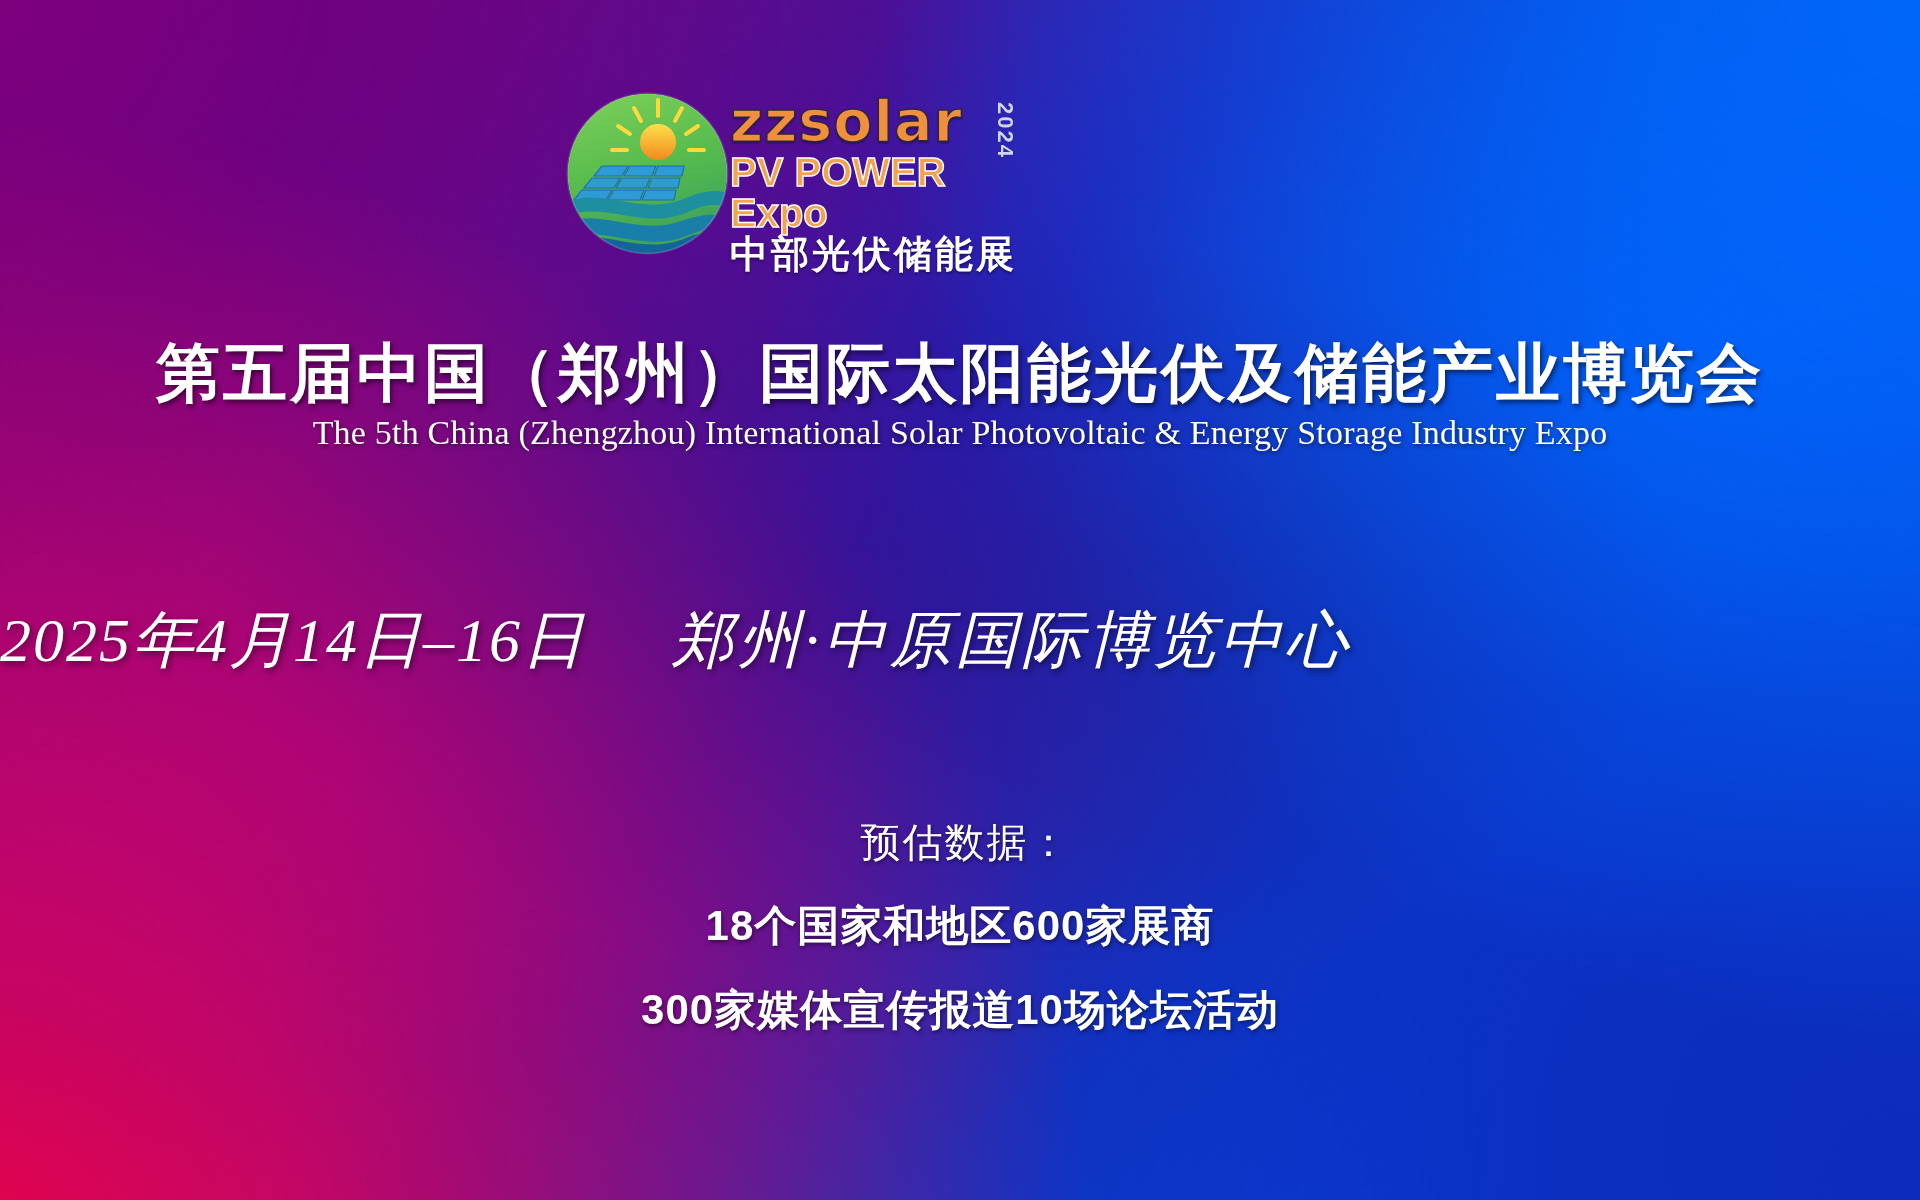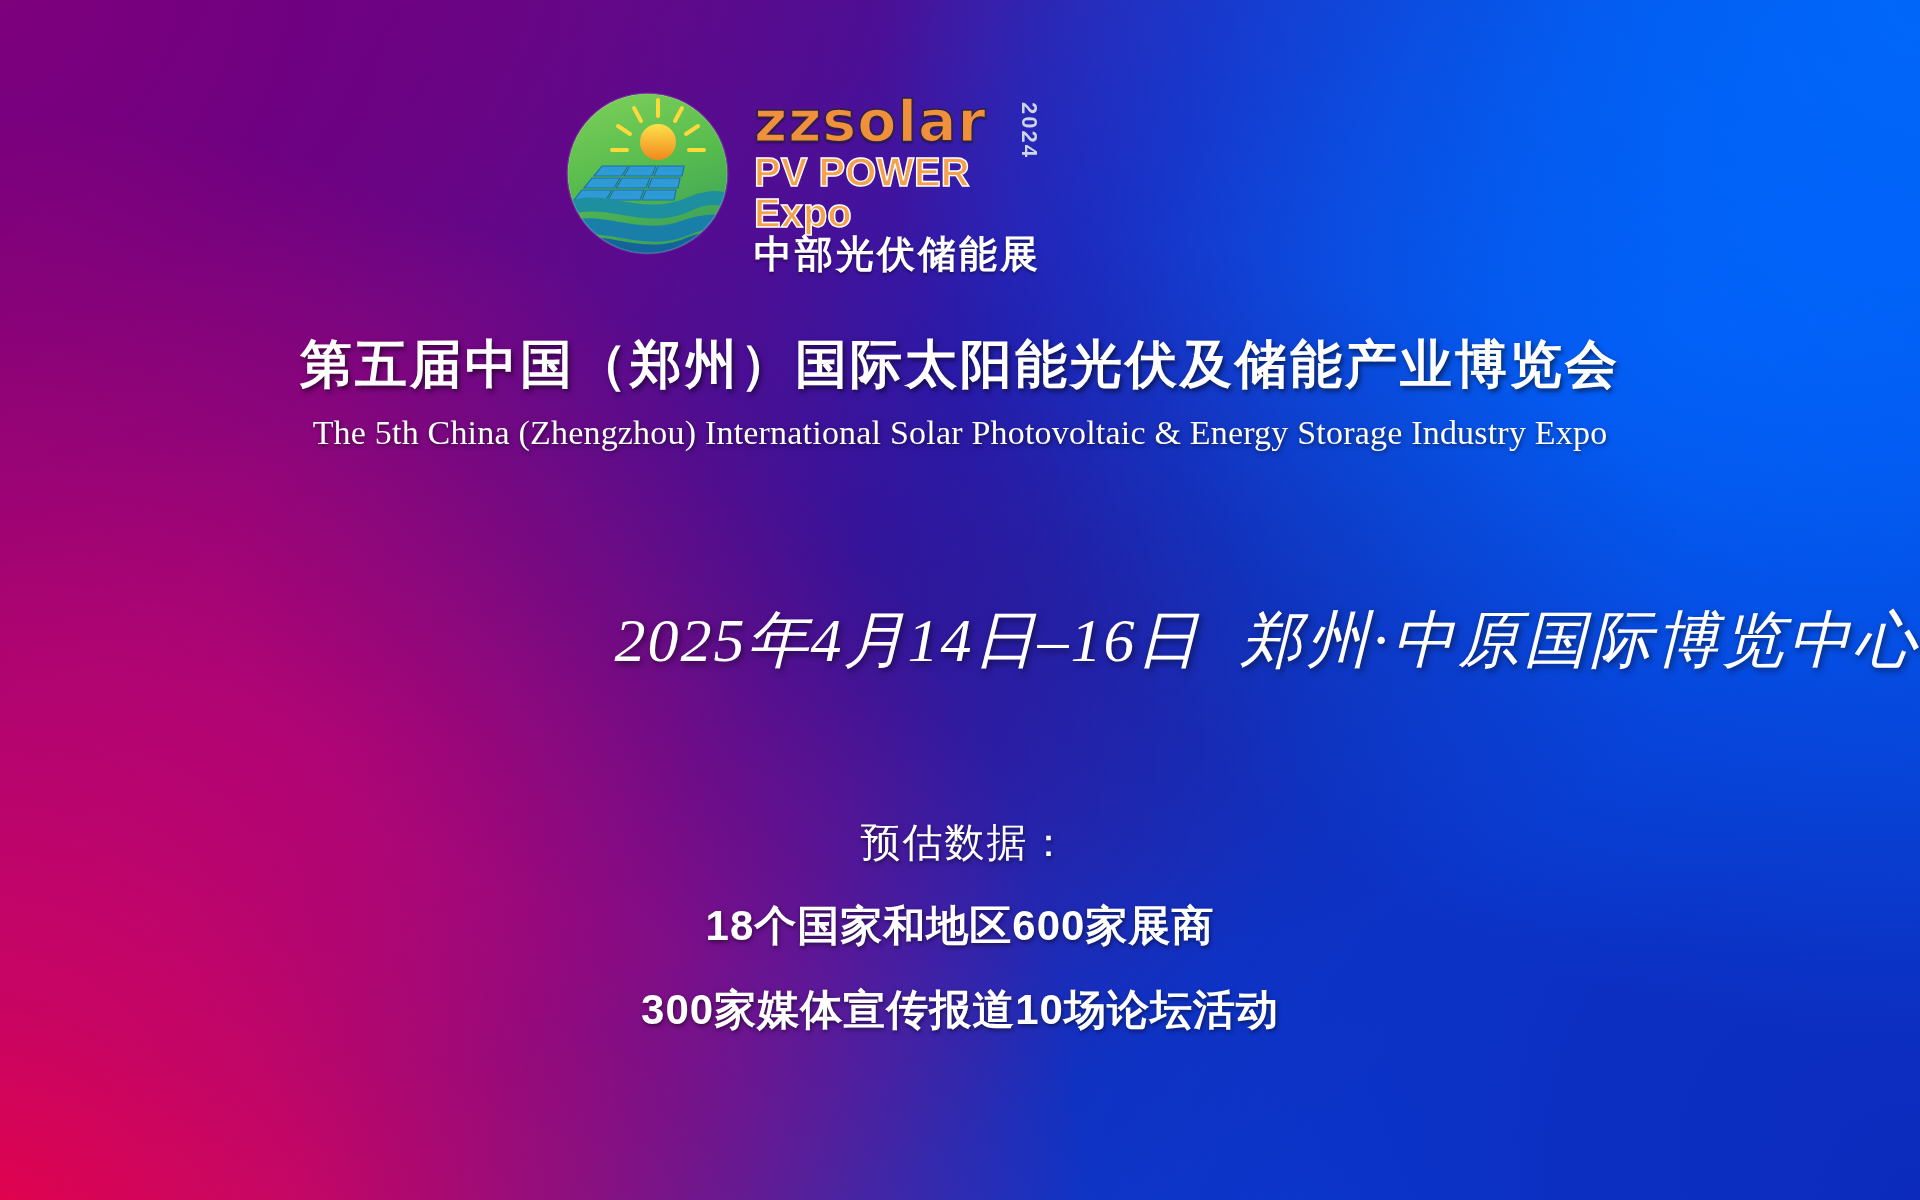--- a/index.html
+++ b/index.html
@@ -46,21 +46,21 @@
     width: 460px;
     height: 170px;
   }
   .logo-mark {
     position: absolute;
     left: 0; top: 0;
     width: 163px; height: 163px;
   }
   .logo-wordmark {
     position: absolute;
-    left: 188px;
+    left: 164px;
     top: 2px;
     width: 290px;
   }
   .wm-zzsolar {
     font-family: "DejaVu Sans", sans-serif;
     font-weight: 700;
     font-size: 57px;
     letter-spacing: 1px;
     color: #F08F3C;
     -webkit-text-stroke: 1.5px #2b2540;
@@ -103,21 +103,21 @@
   }
 
   
   .title-cn {
     position: absolute;
     left: 0; right: 0;
     top: 330px;
     text-align: center;
     font-family: "Liberation Serif", "DejaVu Serif", serif;
     font-weight: 700;
-    font-size: 52px;
+    font-size: 64px;
     letter-spacing: 3px;
     color: #ffffff;
     white-space: nowrap;
     text-shadow: 2px 3px 5px rgba(0,0,0,.55);
   }
   .title-en {
     position: absolute;
     left: 0; right: 0;
     top: 414px;
     text-align: center;
@@ -129,23 +129,23 @@
     white-space: nowrap;
     text-shadow: 1px 2px 4px rgba(0,0,0,.5);
   }
 
   
   .datevenue {
     position: absolute;
     left: 0; right: 0;
     top: 598px;
     display: flex;
-    justify-content: flex-end;
+    justify-content: flex-start;
     align-items: baseline;
-    gap: 40px;
+    gap: 86px;
     color: #ffffff;
   }
   .date-text, .venue-text {
     font-family: "Liberation Serif", "DejaVu Serif", serif;
     font-weight: 400;
     font-style: italic;
     font-size: 62px;
     letter-spacing: 2px;
     white-space: nowrap;
     text-shadow: 2px 3px 6px rgba(0,0,0,.5);

